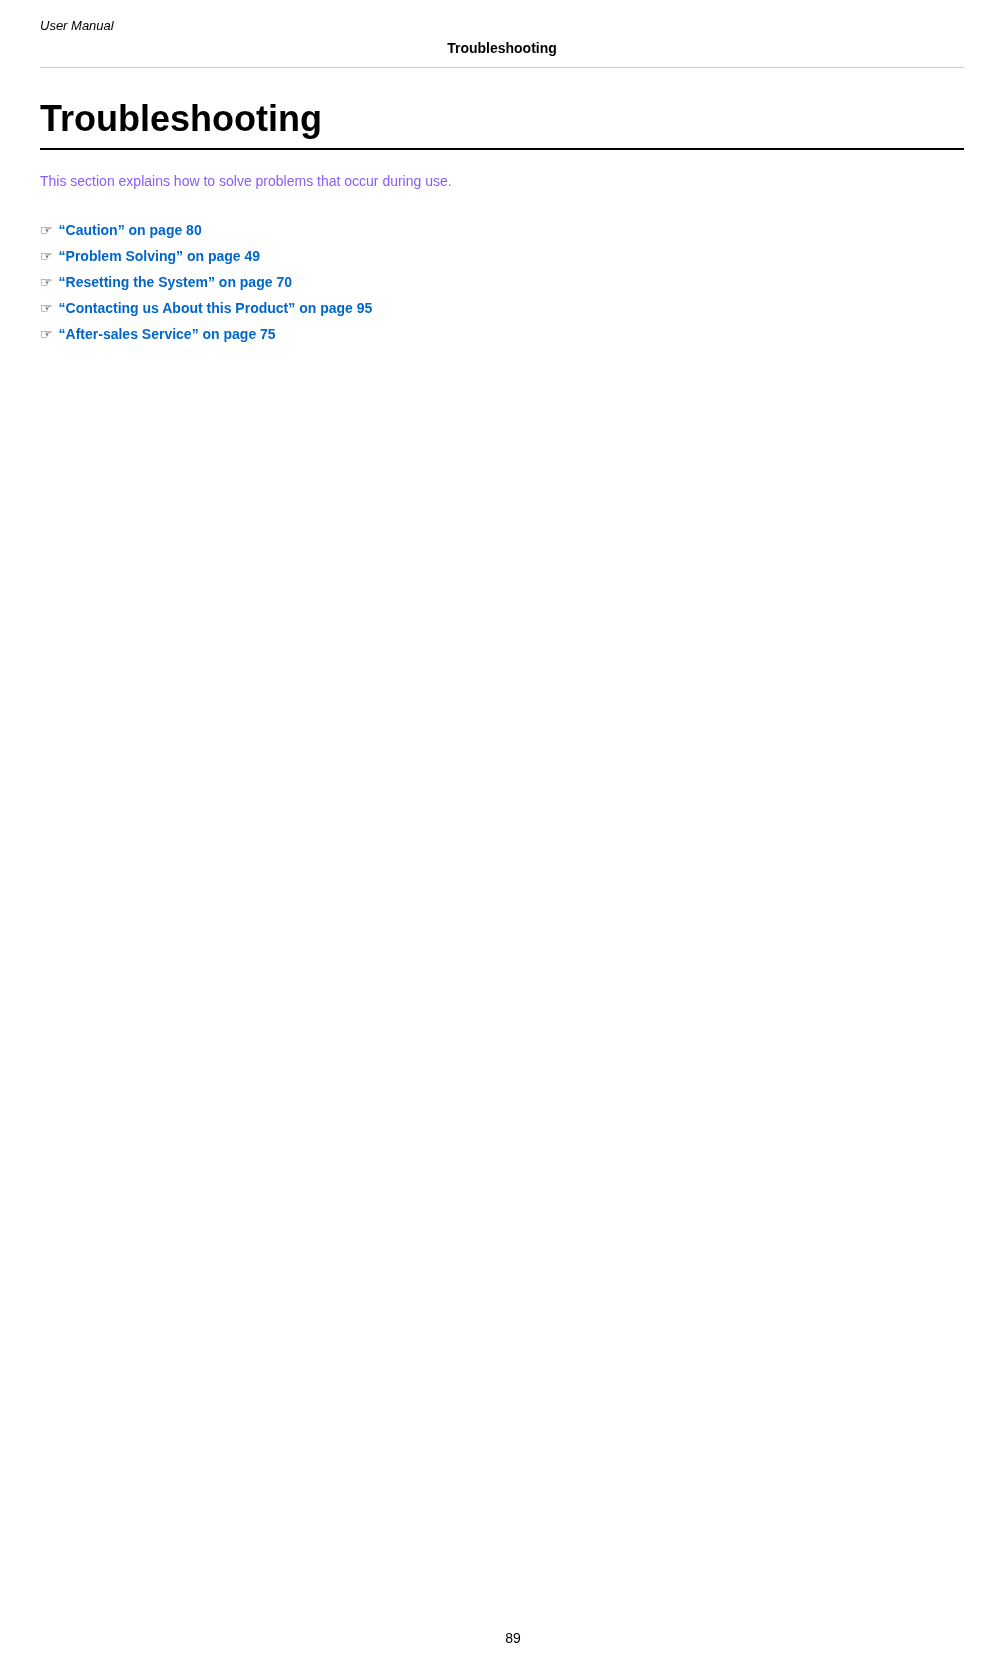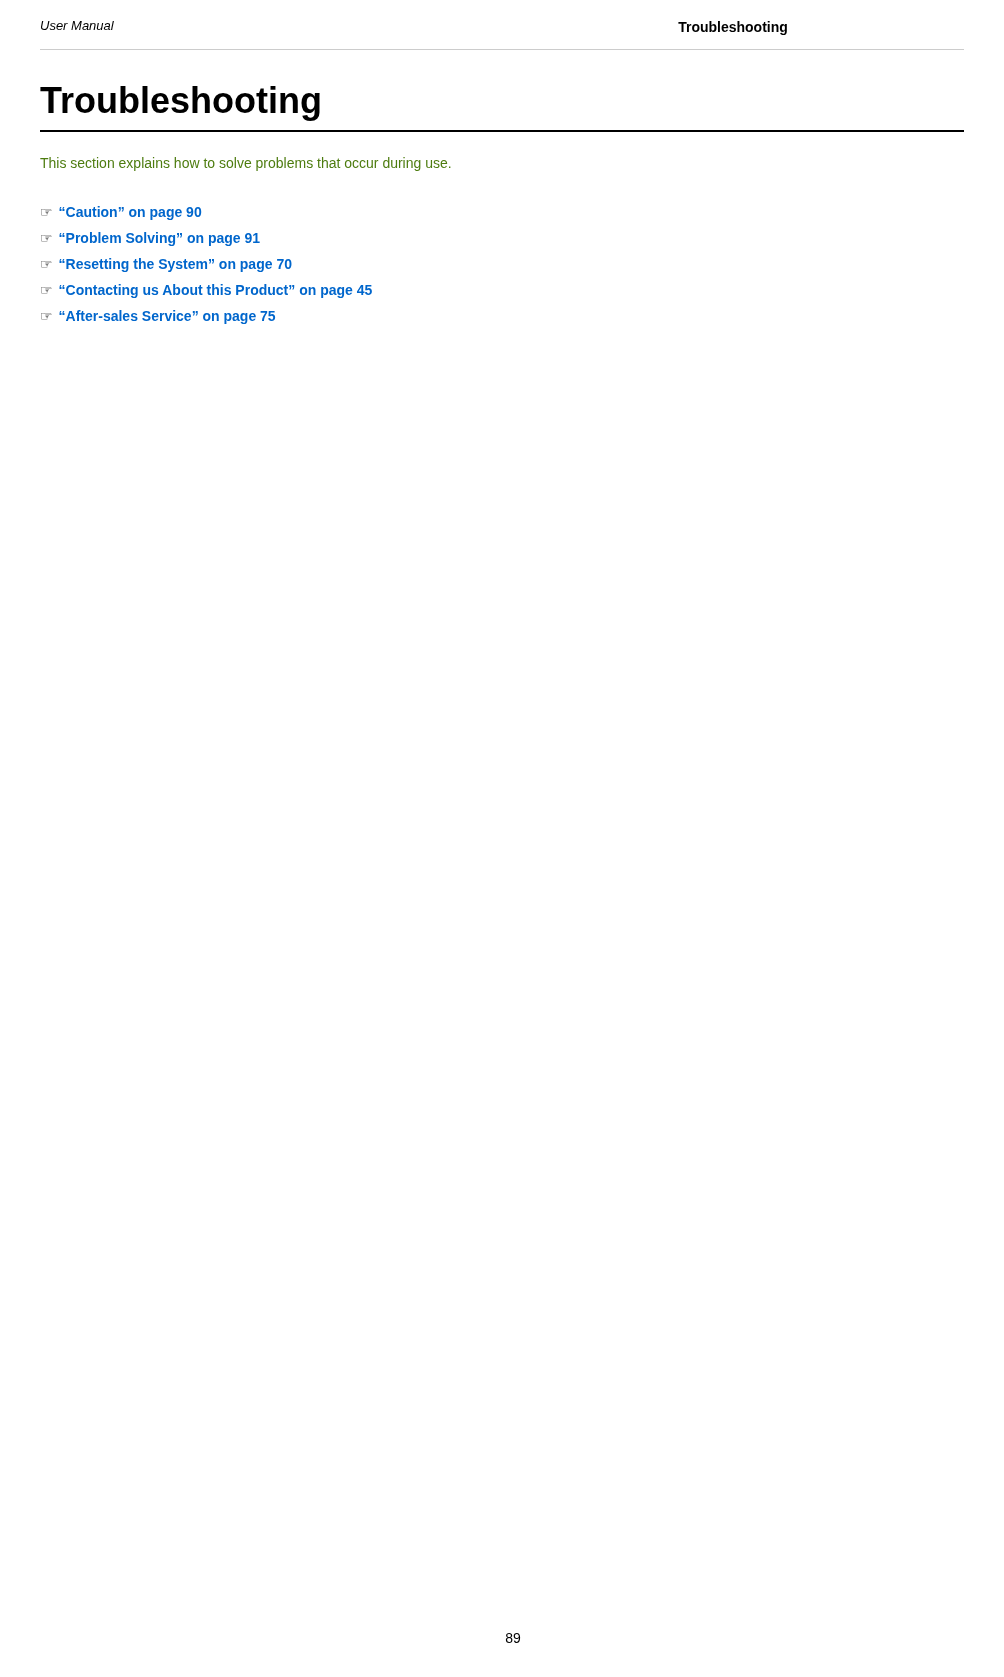--- a/index.html
+++ b/index.html
@@ -12,21 +12,21 @@
       width: 1004px;
       min-height: 1677px;
       background: #ffffff;
       font-family: Arial, Helvetica, sans-serif;
       color: #000000;
       position: relative;
     }
 
     .page-header {
       display: flex;
-      flex-direction: row;
+      flex-direction: column;
       align-items: flex-start;
       padding: 18px 40px 0 40px;
     }
 
     .page-header-top {
       width: 100%;
       display: flex;
       justify-content: flex-start;
       align-items: center;
       margin-bottom: 6px;
@@ -65,21 +65,21 @@
       font-size: 36px;
       font-weight: bold;
       color: #000000;
       margin-bottom: 8px;
       padding-bottom: 8px;
       border-bottom: 2px solid #000000;
     }
 
     .section-description {
       font-size: 14px;
-      color: #4d7c0f;
+      color: #8b5cf6;
       margin-top: 20px;
       margin-bottom: 30px;
       line-height: 1.6;
     }
 
     .links-section {
       margin-top: 10px;
     }
 
     .link-item {
@@ -134,36 +134,36 @@
 
 <div class="main-content">
   <h1 class="section-title">Troubleshooting</h1>
 
   <p class="section-description">This section explains how to solve problems that occur during use.</p>
 
   <div class="links-section">
 
     <div class="link-item">
       <span class="link-arrow">☞</span>
-      <a class="link-text">“Caution” on page 90</a>
+      <a class="link-text">“Caution” on page 80</a>
     </div>
 
     <div class="link-item">
       <span class="link-arrow">☞</span>
-      <a class="link-text">“Problem Solving” on page 91</a>
+      <a class="link-text">“Problem Solving” on page 49</a>
     </div>
 
     <div class="link-item">
       <span class="link-arrow">☞</span>
       <a class="link-text">“Resetting the System” on page 70</a>
     </div>
 
     <div class="link-item">
       <span class="link-arrow">☞</span>
-      <a class="link-text">“Contacting us About this Product” on page 45</a>
+      <a class="link-text">“Contacting us About this Product” on page 95</a>
     </div>
 
     <div class="link-item">
       <span class="link-arrow">☞</span>
       <a class="link-text">“After-sales Service” on page 75</a>
     </div>
 
   </div>
 </div>
 

